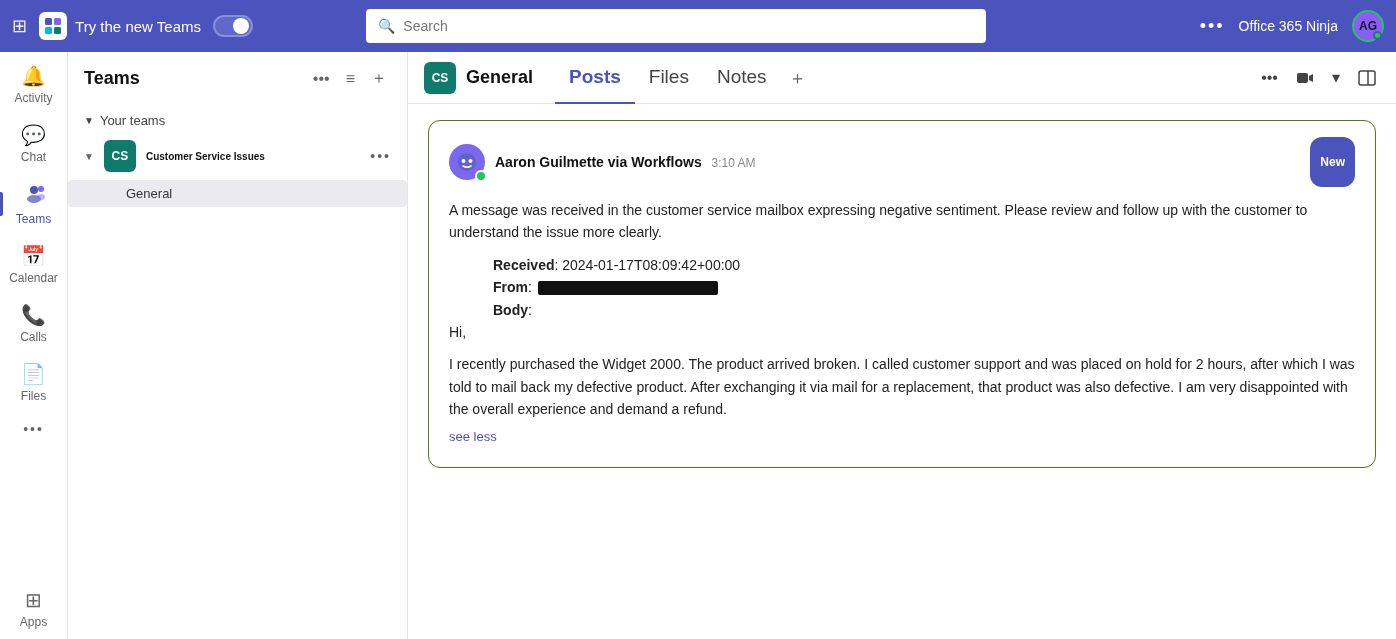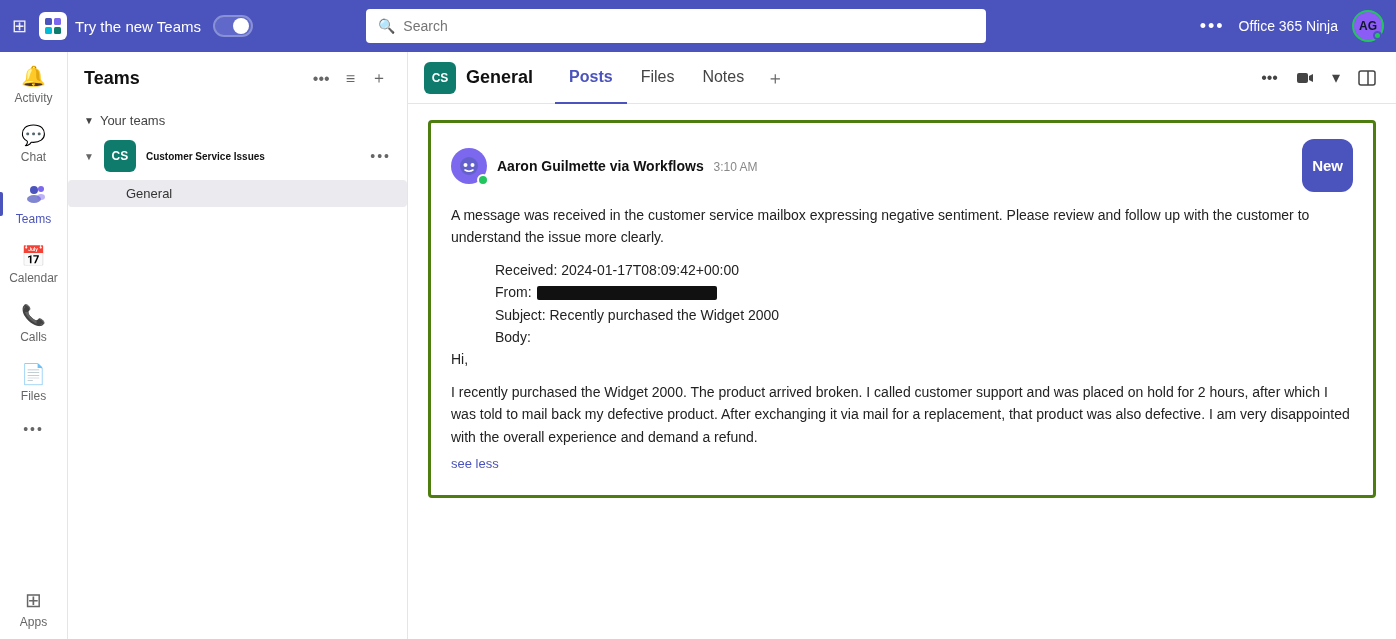--- a/index.html
+++ b/index.html
@@ -62,39 +62,39 @@
     .channel-item.active { background: #ebebef; font-weight: 500; }
 
     
     .content { flex: 1; display: flex; flex-direction: column; overflow: hidden; background: #fff; }
 
     
     .channel-header { display: flex; align-items: center; padding: 0 16px; height: 52px; border-bottom: 1px solid #e5e5e5; gap: 10px; flex-shrink: 0; }
     .channel-header-avatar { width: 32px; height: 32px; background: #0f7b6c; border-radius: 6px; display: flex; align-items: center; justify-content: center; color: #fff; font-size: 12px; font-weight: 700; flex-shrink: 0; }
     .channel-header-name { font-size: 18px; font-weight: 700; color: #111; }
     .channel-tabs { display: flex; align-items: center; gap: 0; margin-left: 12px; }
-    .channel-tab { padding: 0 14px; height: 52px; display: flex; align-items: center; font-size: 16px; color: #444; cursor: pointer; border-bottom: 2px solid transparent; position: relative; }
+    .channel-tab { padding: 0 14px; height: 52px; display: flex; align-items: center; font-size: 19px; color: #444; cursor: pointer; border-bottom: 2px solid transparent; position: relative; }
     .channel-tab.active { color: #4b53bc; border-bottom: 2px solid #4b53bc; font-weight: 600; }
     .channel-tab-add { color: #666; padding: 0 8px; font-size: 18px; cursor: pointer; height: 52px; display: flex; align-items: center; }
     .channel-header-right { margin-left: auto; display: flex; align-items: center; gap: 10px; color: #444; }
     .header-icon-btn { cursor: pointer; font-size: 16px; padding: 4px; display: flex; align-items: center; gap: 2px; }
 
     
     .message-area { flex: 1; overflow-y: auto; padding: 16px 20px; display: flex; flex-direction: column; gap: 0; }
-    .message-card { background: #fff; border-radius: 4px; padding: 16px 20px 20px; border: 3px solid #4d7c0f; margin-bottom: 8px; }
+    .message-card { background: #fff; border-radius: 12px; padding: 16px 20px 20px; border: 1px solid #4d7c0f; margin-bottom: 8px; }
     .message-header { display: flex; align-items: center; gap: 10px; margin-bottom: 12px; }
     .message-avatar-wrap { position: relative; }
     .message-avatar { width: 36px; height: 36px; background: #7b68ee; border-radius: 50%; display: flex; align-items: center; justify-content: center; font-size: 16px; }
     .message-avatar-status { position: absolute; bottom: -2px; right: -2px; width: 12px; height: 12px; background: #22c55e; border-radius: 50%; border: 2px solid #fff; }
     .message-author { font-size: 14px; font-weight: 600; color: #111; }
     .message-time { font-size: 12px; color: #888; margin-left: 6px; }
-    .message-new-badge { margin-left: auto; background: #4b53bc; color: #fff; font-size: 15px; font-weight: 700; padding: 18px 10px; border-radius: 12px; }
+    .message-new-badge { margin-left: auto; background: #4b53bc; color: #fff; font-size: 12px; font-weight: 700; padding: 18px 10px; border-radius: 12px; }
     .message-subject { color: #e04a4a; font-size: 14px; font-weight: 600; margin-bottom: 12px; }
     .message-body { font-size: 14px; color: #222; line-height: 1.6; }
-    .message-body .label { font-weight: 400; padding-left: 44px; }
+    .message-body .label { font-weight: 700; padding-left: 44px; }
     .message-body .redacted { display: inline-block; background: #111; color: #111; border-radius: 2px; width: 180px; height: 14px; vertical-align: middle; margin: 0 2px; }
     .see-less { color: #4b53bc; cursor: pointer; font-size: 13px; margin-top: 6px; display: inline-block; }
 
     
     .message-area::-webkit-scrollbar { width: 6px; }
     .message-area::-webkit-scrollbar-thumb { background: #ccc; border-radius: 3px; }
   </style>
 </head>
 <body>
 
@@ -254,23 +254,20 @@
         </div>
         <div class="message-body">
           <p>A message was received in the customer service mailbox expressing negative sentiment. Please review and follow up with the customer to understand the issue more clearly.</p>
           <p style="margin-top:10px;">
             <span class="label">Received</span><span>: 2024-01-17T08:09:42+00:00</span>
           </p>
           <p>
             <span class="label">From</span><span>: <span class="redacted"></span></span>
           </p>
           <p>
-            <span class="label">Subject</span><span>: Recently purchased the Widget 2000</span>
-          </p>
-          <p>
             <span class="label">Body</span><span>:</span>
           </p>
           <p>Hi,</p>
           <p style="margin-top:10px;">I recently purchased the Widget 2000. The product arrived broken. I called customer support and was placed on hold for 2 hours, after which I was told to mail back my defective product. After exchanging it via mail for a replacement, that product was also defective. I am very disappointed with the overall experience and demand a refund.</p>
           <span class="see-less">see less</span>
         </div>
       </div>
     </div>
   </div>
 </div>

